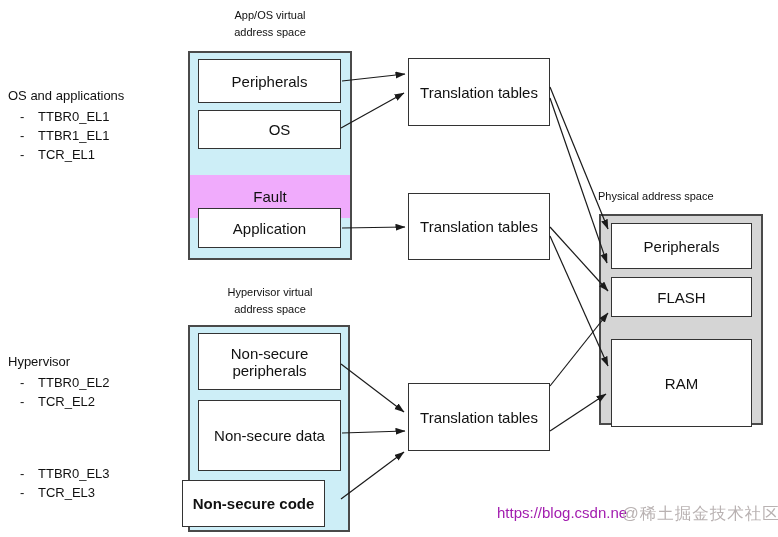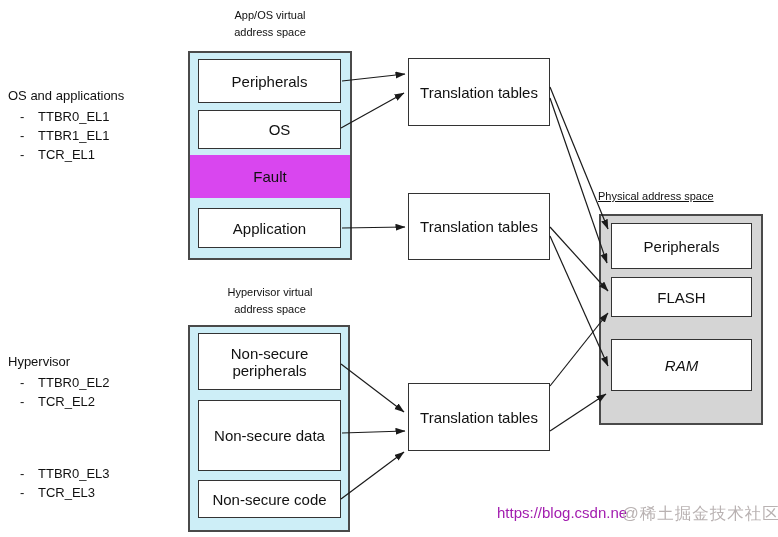--- a/index.html
+++ b/index.html
@@ -17,23 +17,24 @@
     position:absolute; box-sizing:border-box;
     background:#d5d5d5; border:2px solid #4a4a4a;
   }
   .box {
     position:absolute; box-sizing:border-box;
     background:#ffffff; border:1.5px solid #333333;
     display:flex; align-items:center; justify-content:center;
     font-size:15px; line-height:17px; text-align:center;
   }
   .band {
-    position:absolute; background:#d946ef;
+    position:absolute; background:#f0abfc;
     display:flex; align-items:center; justify-content:center;
     font-size:15px;
+    margin-top:20px;
   }
   .title {
     position:absolute; font-size:11px; line-height:17px;
     text-align:center; white-space:nowrap;
   }
   .anno { position:absolute; font-size:13px; }
   .anno .heading { line-height:18px; margin-bottom:2px; }
   .reg-row { display:flex; line-height:19px; }
   .reg-row .dash {
     display:inline-block; width:30px; padding-left:12px; box-sizing:border-box;
@@ -107,35 +108,35 @@
     <div class="reg-row">
       <span class="dash">-</span>
       <span>TCR_EL3</span>
     </div>
   </div>
 
   <div class="box" style="left:408px; top:58px; width:142px; height:68px;">Translation tables</div>
   <div class="box" style="left:408px; top:193px; width:142px; height:67px;">Translation tables</div>
   <div class="box" style="left:408px; top:383px; width:142px; height:68px;">Translation tables</div>
 
-  <div class="title" style="left:598px; top:188px; text-align:left;text-decoration:underline;">Physical address space</div>
+  <div class="title" style="left:598px; top:188px; text-align:left;">Physical address space</div>
   <div class="graybox" style="left:599px; top:214px; width:164px; height:211px;"></div>
   <div class="box" style="left:611px; top:223px; width:141px; height:46px;">Peripherals</div>
   <div class="box" style="left:611px; top:277px; width:141px; height:40px;">FLASH</div>
-  <div class="box" style="left:611px; top:339px; width:141px; height:52px;font-style:italic;">RAM</div>
+  <div class="box" style="left:611px; top:339px; width:141px; height:88px;">RAM</div>
 
   <div class="title" style="left:178px; top:284px; width:184px;">
     <div>Hypervisor virtual</div>
     <div>address space</div>
   </div>
 
   <div class="space" style="left:188px; top:325px; width:162px; height:207px;"></div>
   <div class="box" style="left:198px; top:333px; width:143px; height:57px; padding:0 2px;">Non-secure peripherals</div>
   <div class="box" style="left:198px; top:400px; width:143px; height:71px;text-align:center;">Non-secure data</div>
-  <div class="box" style="left:198px; top:480px; width:143px; height:38px;">Non-secure code</div>
+  <div class="box" style="left:182px; top:480px; width:143px; height:47px;font-weight:bold;">Non-secure code</div>
 
   <svg id="connector-svg" viewBox="0 0 778 537" xmlns="http://www.w3.org/2000/svg">
     <defs>
       <marker id="arrow" markerWidth="10" markerHeight="8" refX="9.5" refY="3.5" orient="auto" markerUnits="userSpaceOnUse">
         <path id="arrowhead-path" d="M0,0 L10,3.5 L0,7 Z"></path>
       </marker>
     </defs>
     <g id="lines">
         <line x1="342" y1="81" x2="405" y2="74" marker-end="url(#arrow)"></line>
         <line x1="341" y1="128" x2="404" y2="93" marker-end="url(#arrow)"></line>

